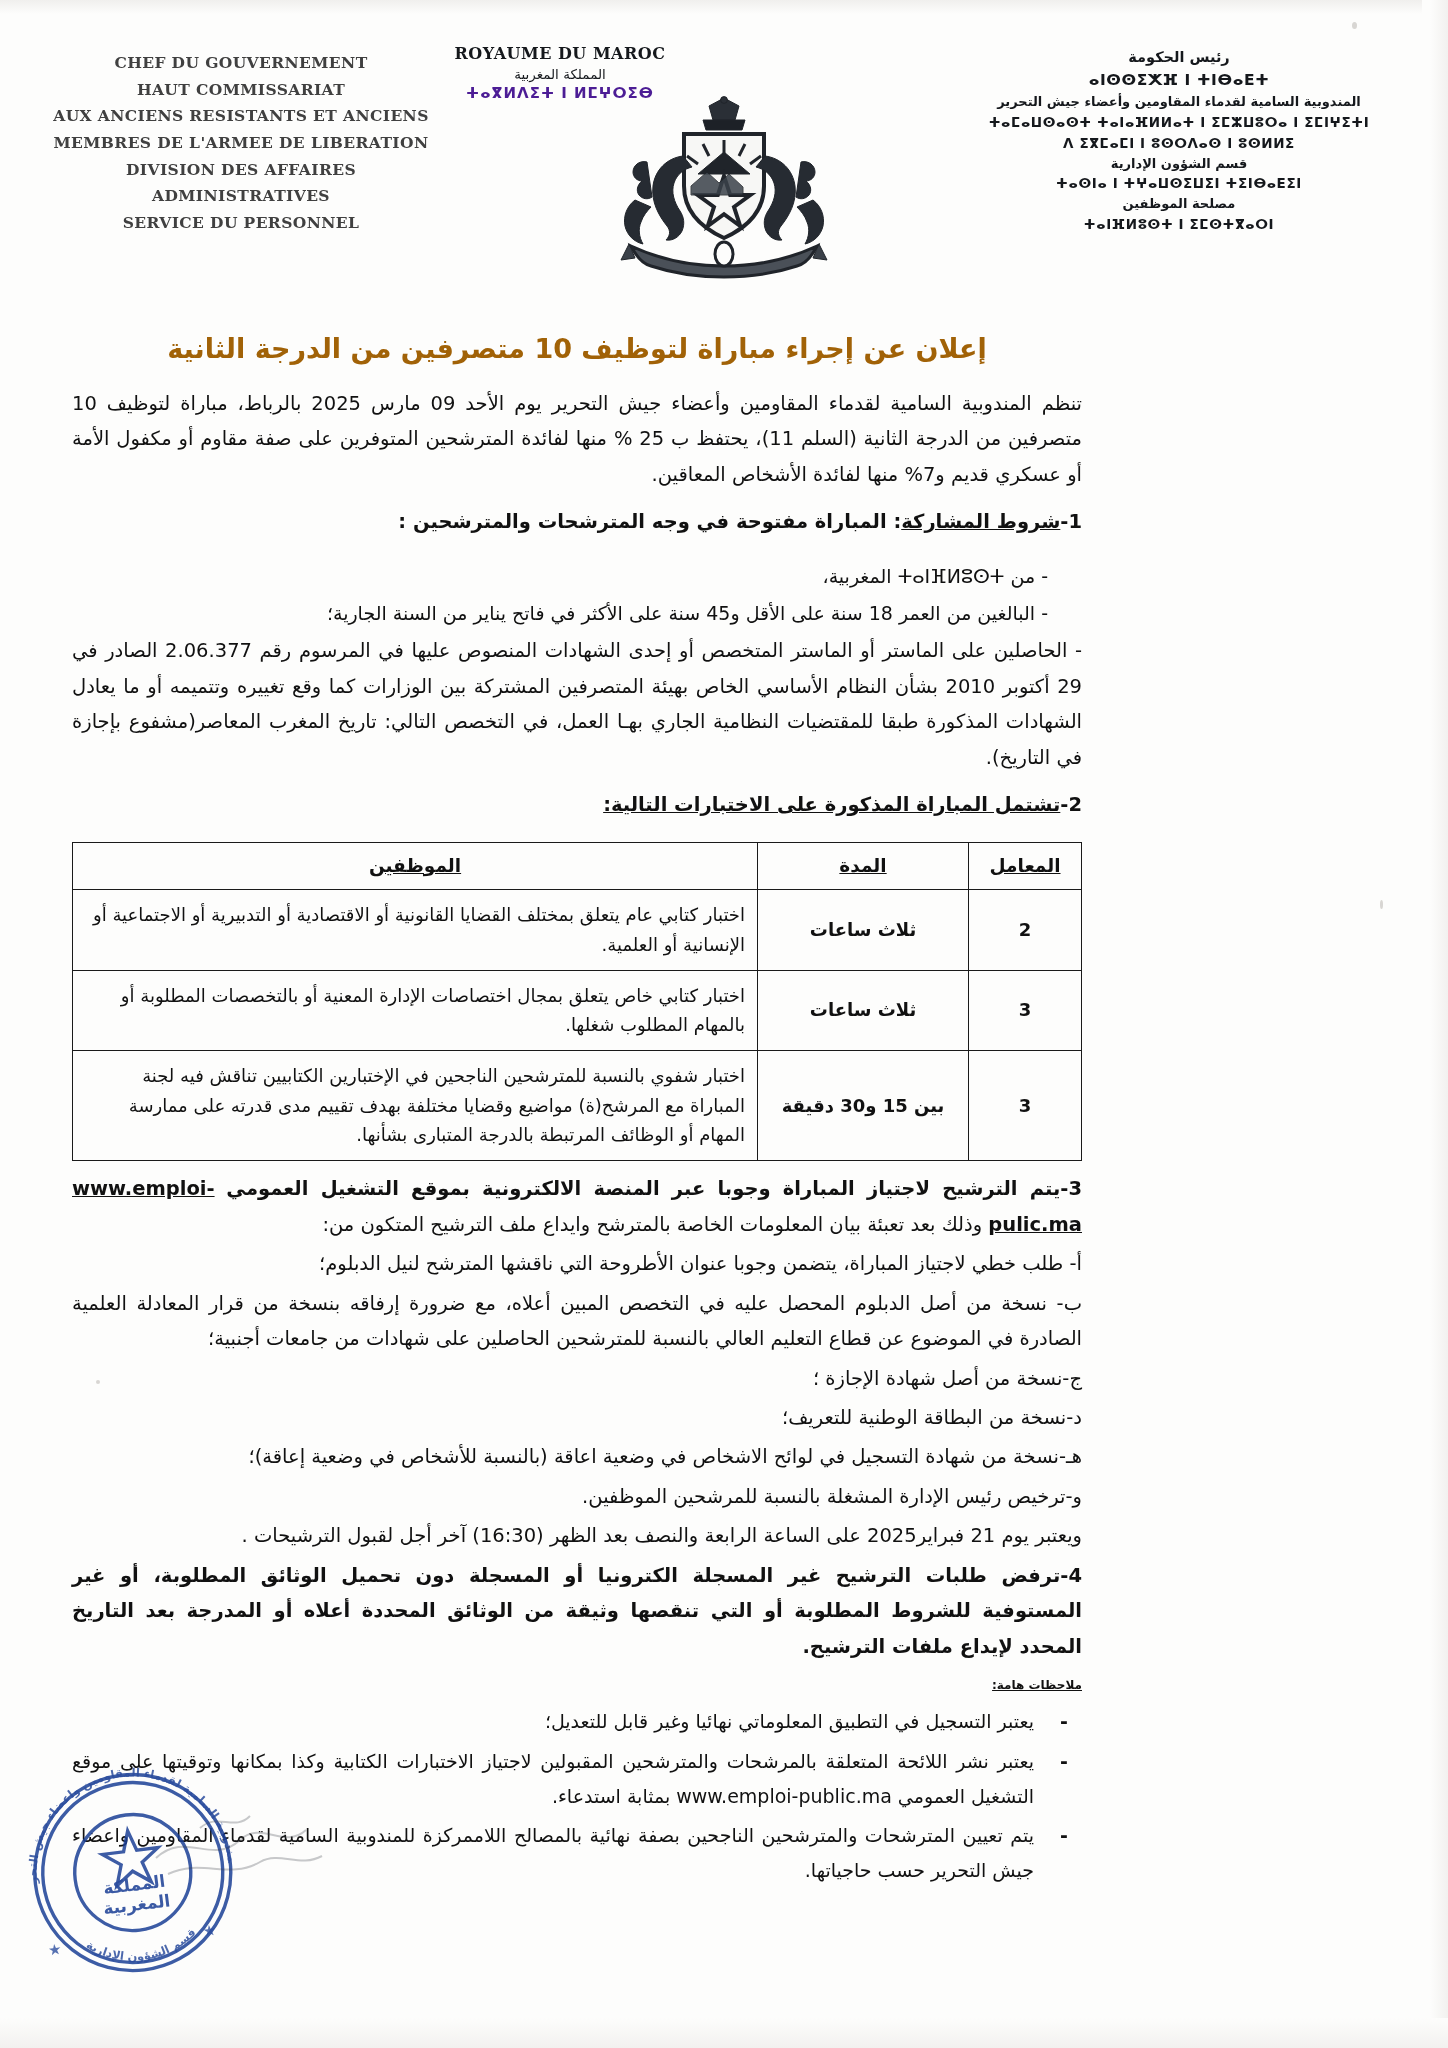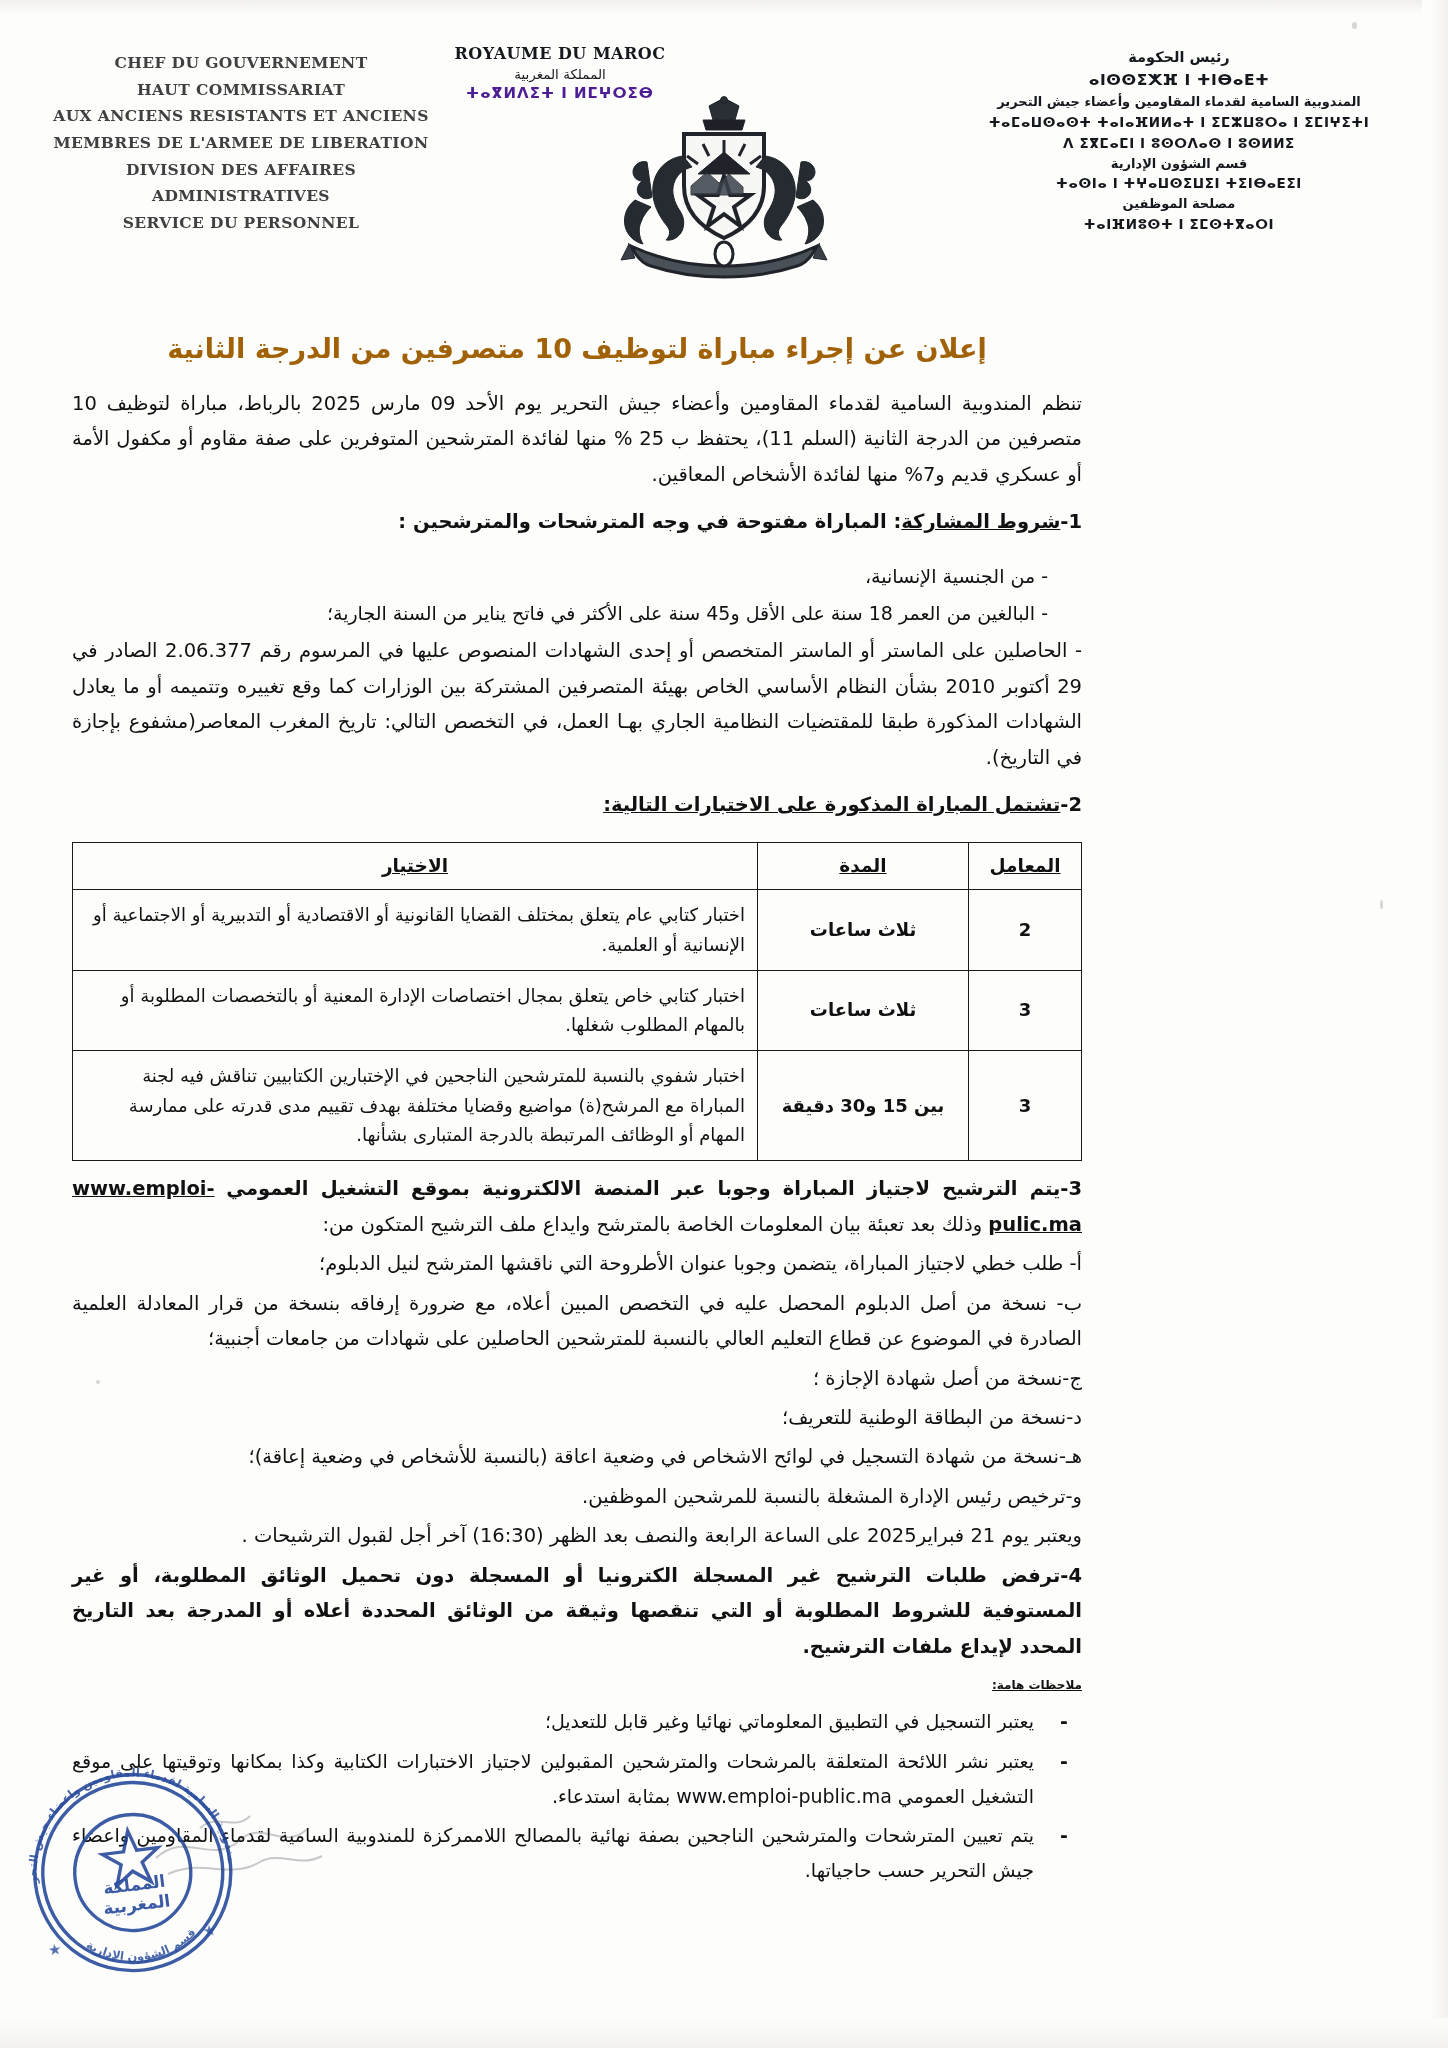--- a/index.html
+++ b/index.html
@@ -207,34 +207,34 @@
   <div class="body-wrap">
 
     <h1 class="title">إعلان عن إجراء مباراة لتوظيف 10 متصرفين من الدرجة الثانية</h1>
 
     <p class="para">تنظم المندوبية السامية لقدماء المقاومين وأعضاء جيش التحرير يوم الأحد 09 مارس 2025 بالرباط، مباراة لتوظيف 10 متصرفين من الدرجة الثانية (السلم 11)، يحتفظ ب 25 % منها لفائدة المترشحين المتوفرين على صفة مقاوم أو مكفول الأمة أو عسكري قديم و7% منها لفائدة الأشخاص المعاقين.</p>
 
     <p class="sec">
       <span>1-</span><span class="u">شروط المشاركة</span><span>: المباراة مفتوحة في وجه المترشحات والمترشحين :</span>
     </p>
 
-    <p class="bullet">- من الجنسية الإنسانية،</p>
+    <p class="bullet">- من ⵜⴰⵏⴼⵍⵓⵙⵜ المغربية،</p>
     <p class="bullet">- البالغين من العمر 18 سنة على الأقل و45 سنة على الأكثر في فاتح يناير من السنة الجارية؛</p>
     <p class="para">- الحاصلين على الماستر أو الماستر المتخصص أو إحدى الشهادات المنصوص عليها في المرسوم رقم 2.06.377 الصادر في 29 أكتوبر 2010 بشأن النظام الأساسي الخاص بهيئة المتصرفين المشتركة بين الوزارات كما وقع تغييره وتتميمه أو ما يعادل الشهادات المذكورة طبقا للمقتضيات النظامية الجاري بهـا العمل، في التخصص التالي: تاريخ المغرب المعاصر(مشفوع بإجازة في التاريخ).</p>
 
     <p class="sec">
       <span>2-</span><span class="u">تشتمل المباراة المذكورة على الاختبارات التالية:</span>
     </p>
 
     <table class="exams">
       <thead>
         <tr>
           <th class="col-coef">المعامل</th>
           <th class="col-dur">المدة</th>
-          <th>الاختيار</th>
+          <th>الموظفين</th>
         </tr>
       </thead>
       <tbody>
         <tr>
           <td class="c">2</td>
           <td class="c">ثلاث ساعات</td>
           <td class="desc">اختبار كتابي عام يتعلق بمختلف القضايا القانونية أو الاقتصادية أو التدبيرية أو الاجتماعية أو الإنسانية أو العلمية.</td>
         </tr>
         <tr>
           <td class="c">3</td>

